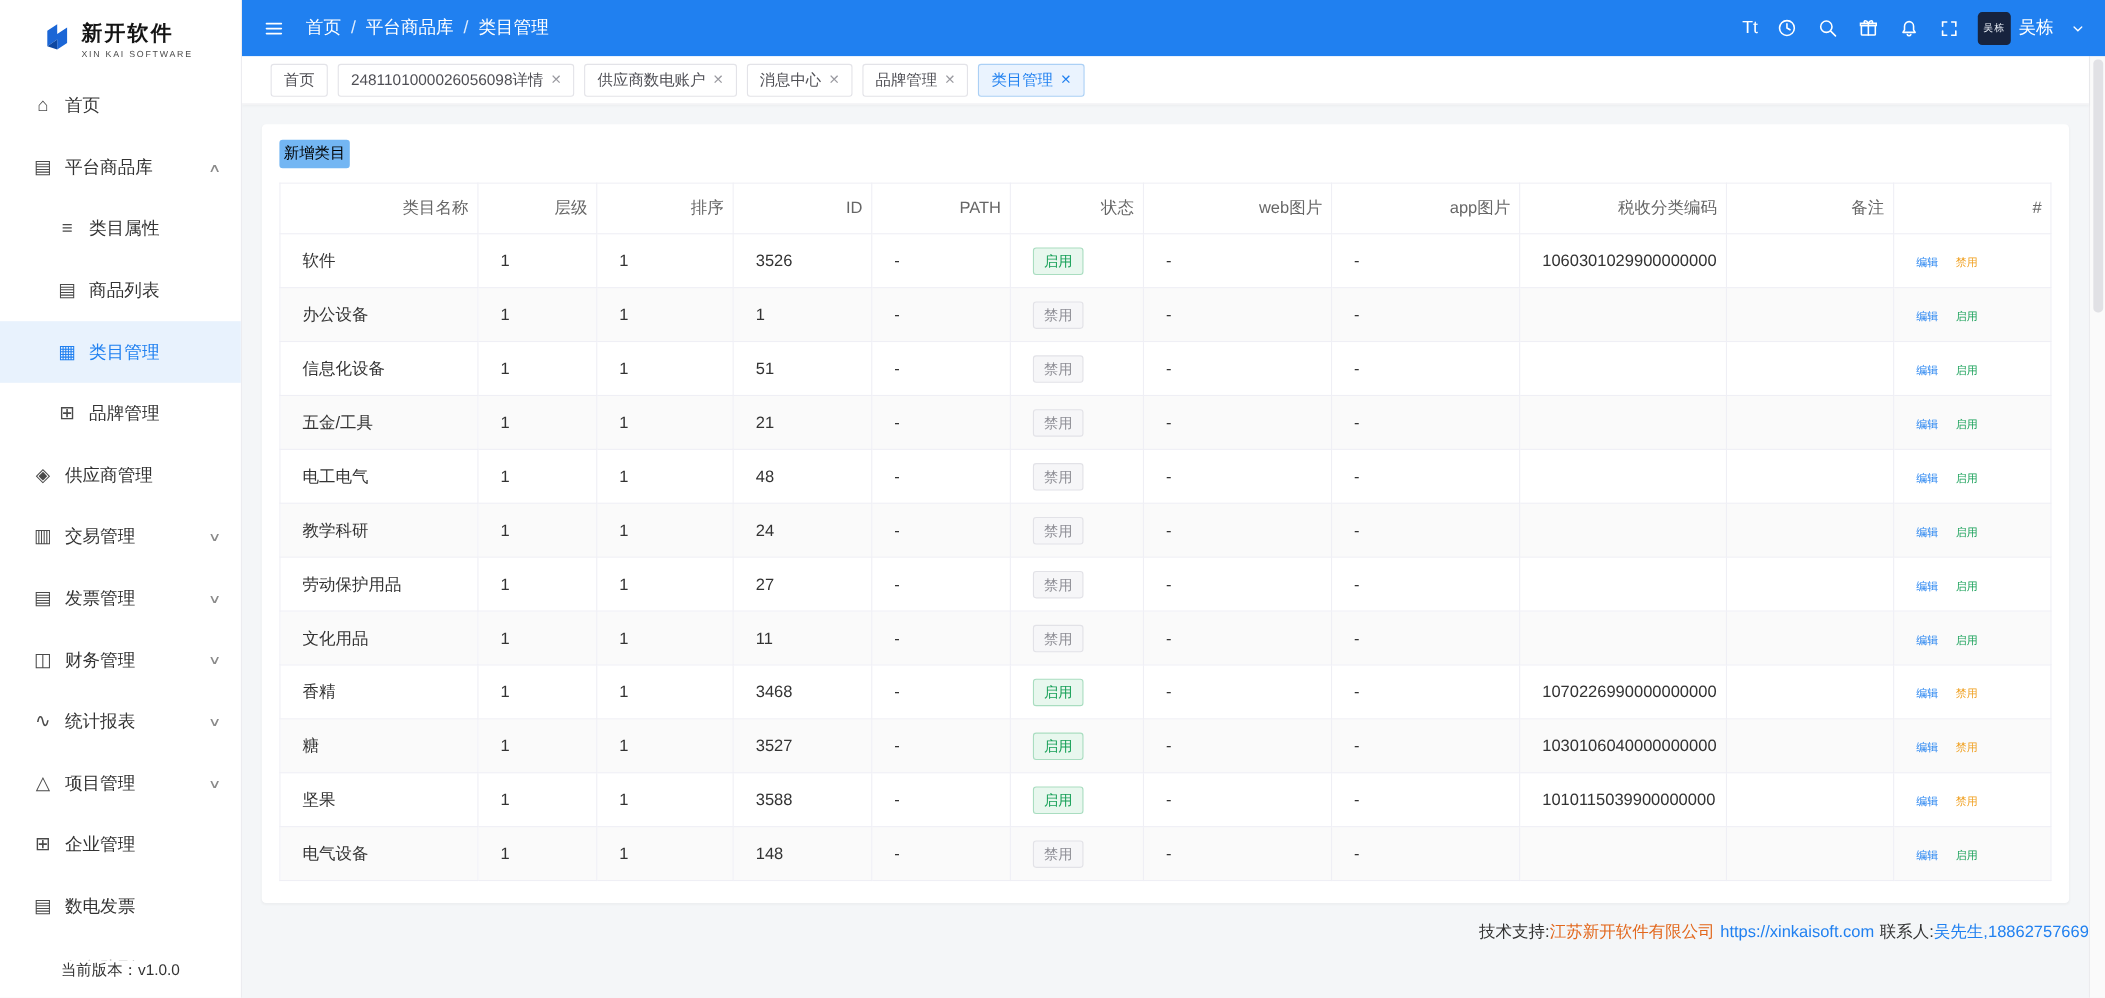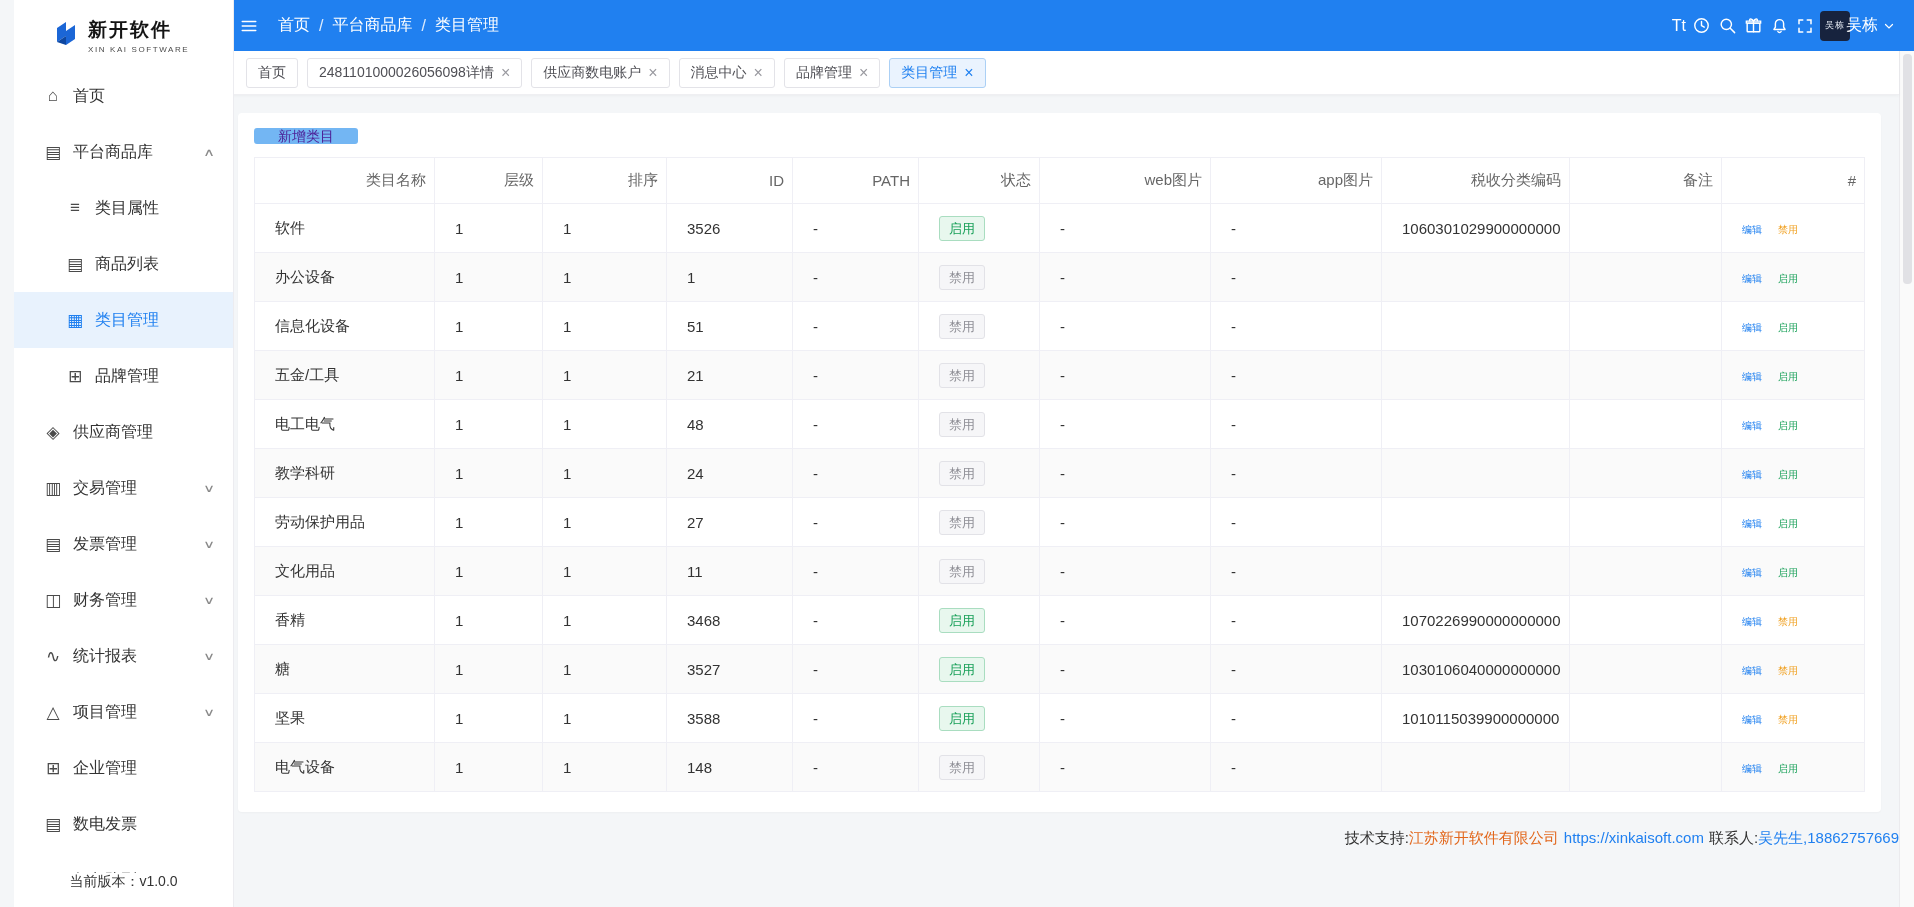--- a/index.html
+++ b/index.html
@@ -1,55 +1,55 @@
 <!DOCTYPE html>
 <html><head>
 <meta charset="utf-8">
 <style>
   *{margin:0;padding:0;box-sizing:border-box}
   html,body{width:1914px;height:907px;overflow:hidden;font-family:"Liberation Sans","DejaVu Sans",sans-serif;background:#f4f6f8;color:#333}
 
   
-  .sidebar{position:absolute;left:14px;top:0;width:220px;height:907px;background:#fff;border-right:1px solid #ececf0;display:flex;flex-direction:column;z-index:5}
+  .sidebar{position:absolute;left:0;top:0;width:220px;height:907px;background:#fff;border-right:1px solid #ececf0;display:flex;flex-direction:column;z-index:5}
   .logo{display:flex;align-items:center;gap:10px;padding:12px 8px 6px 40px;height:64px;flex:none}
   .logo-title{font-size:19px;font-weight:bold;letter-spacing:2px;color:#141414;white-space:nowrap}
   .logo-sub{font-size:8px;color:#4a4a4a;letter-spacing:1.6px;margin-top:2px;white-space:nowrap}
   .menu{flex:1;padding-top:4px;overflow:hidden}
   .menu-item{display:flex;align-items:center;height:56px;padding:0 20px 0 28px;font-size:16px;color:#333;cursor:pointer;white-space:nowrap}
   .menu-item.sub{padding-left:50px}
   .menu-item.active{background:#e8f2fd;color:#2080f0}
   .menu-item.active .mi-icon{color:#2080f0}
   .mi-icon{width:22px;margin-right:9px;font-size:17px;color:#4a4a4a;text-align:center;flex:none}
   .mi-chev{margin-left:auto;font-size:11px;color:#8a8a8a;transform:scaleX(1.5)}
   .version{flex:none;padding:0 0 16px;text-align:center;font-size:14px;color:#333}
 
   
   .topbar{position:absolute;left:220px;top:0;right:0;height:51px;background:#2080f0;display:flex;align-items:center;gap:18px;padding:0 18px;color:#fff;z-index:4}
   .breadcrumb{display:flex;align-items:center;gap:9px;font-size:16px}
   .bc-sep{opacity:.85}
   .bc-item{cursor:pointer}
-  .topbar-right{margin-left:auto;display:flex;align-items:center;gap:4px}
+  .topbar-right{margin-left:auto;display:flex;align-items:center;gap:15px}
   .hicon{width:22px;height:22px;display:grid;place-items:center;cursor:pointer;flex:none}
   .hicon svg{display:block}
   .font-size-icon{font-size:16px;font-weight:500;letter-spacing:0;width:auto}
   .avatar{width:30px;height:30px;border-radius:4px;background:#17233e;color:#e8edf5;font-size:9px;display:grid;place-items:center;letter-spacing:1px;cursor:pointer;flex:none}
   .user-name{font-size:16px;cursor:pointer;margin-left:-8px}
   .chev-down{width:14px}
 
   
   .tabbar{position:absolute;left:220px;top:51px;right:15px;height:44px;background:#fff;display:flex;align-items:center;gap:9px;padding:0 26px;border-bottom:1px solid #efeff2;box-shadow:0 1px 3px rgba(0,0,0,.04);z-index:3}
   .tab{display:flex;align-items:center;gap:7px;height:30px;padding:0 11px;border:1px solid #e3e3e8;border-radius:3px;font-size:14px;color:#4f4f55;background:#fff;cursor:pointer;white-space:nowrap}
   .tab.active{color:#2080f0;background:#eaf3fe;border-color:#abd0f5}
   .tab-close{font-size:16px;line-height:1;color:#9a9aa0;cursor:pointer}
   .tab.active .tab-close{color:#2080f0}
 
   
   .content{position:absolute;left:220px;top:95px;right:15px;bottom:0;background:#f4f6f8;overflow:hidden}
   .card{margin:18px 18px 0;background:#fff;border-radius:4px;padding:14px 16px 20px;box-shadow:0 1px 2px rgba(0,0,0,.03)}
-  .add-btn{height:16px;padding:0 24px;background:#73b6f3;color:#4c1d95;border:none;border-radius:3px;font-size:14px;cursor:pointer;margin-bottom:13px;display:inline-block}
+  .add-btn{height:26px;padding:0 4px;background:#73b6f3;color:#000000;border:none;border-radius:3px;font-size:14px;cursor:pointer;margin-bottom:13px;display:inline-block}
 
   table{width:100%;border-collapse:collapse;table-layout:fixed;font-size:15px}
   th{height:46px;color:#666;font-weight:400;text-align:right;padding:0 8px 0 20px;border:1px solid #efeff5;background:#fff;white-space:nowrap;overflow:hidden}
   td{height:49px;padding:0 8px 0 20px;border:1px solid #efeff5;color:#333;white-space:nowrap;overflow:hidden}
   tbody tr:nth-child(even){background:#fafafa}
 
   .tag{display:inline-block;padding:2px 9px;border-radius:3px;font-size:13px;line-height:19px}
   .tag-green{color:#18a058;background:#e8f7ee;border:1px solid #a9ddc0}
   .tag-gray{color:#8f8f96;background:#f6f6f8;border:1px solid #e2e2e7}
 

